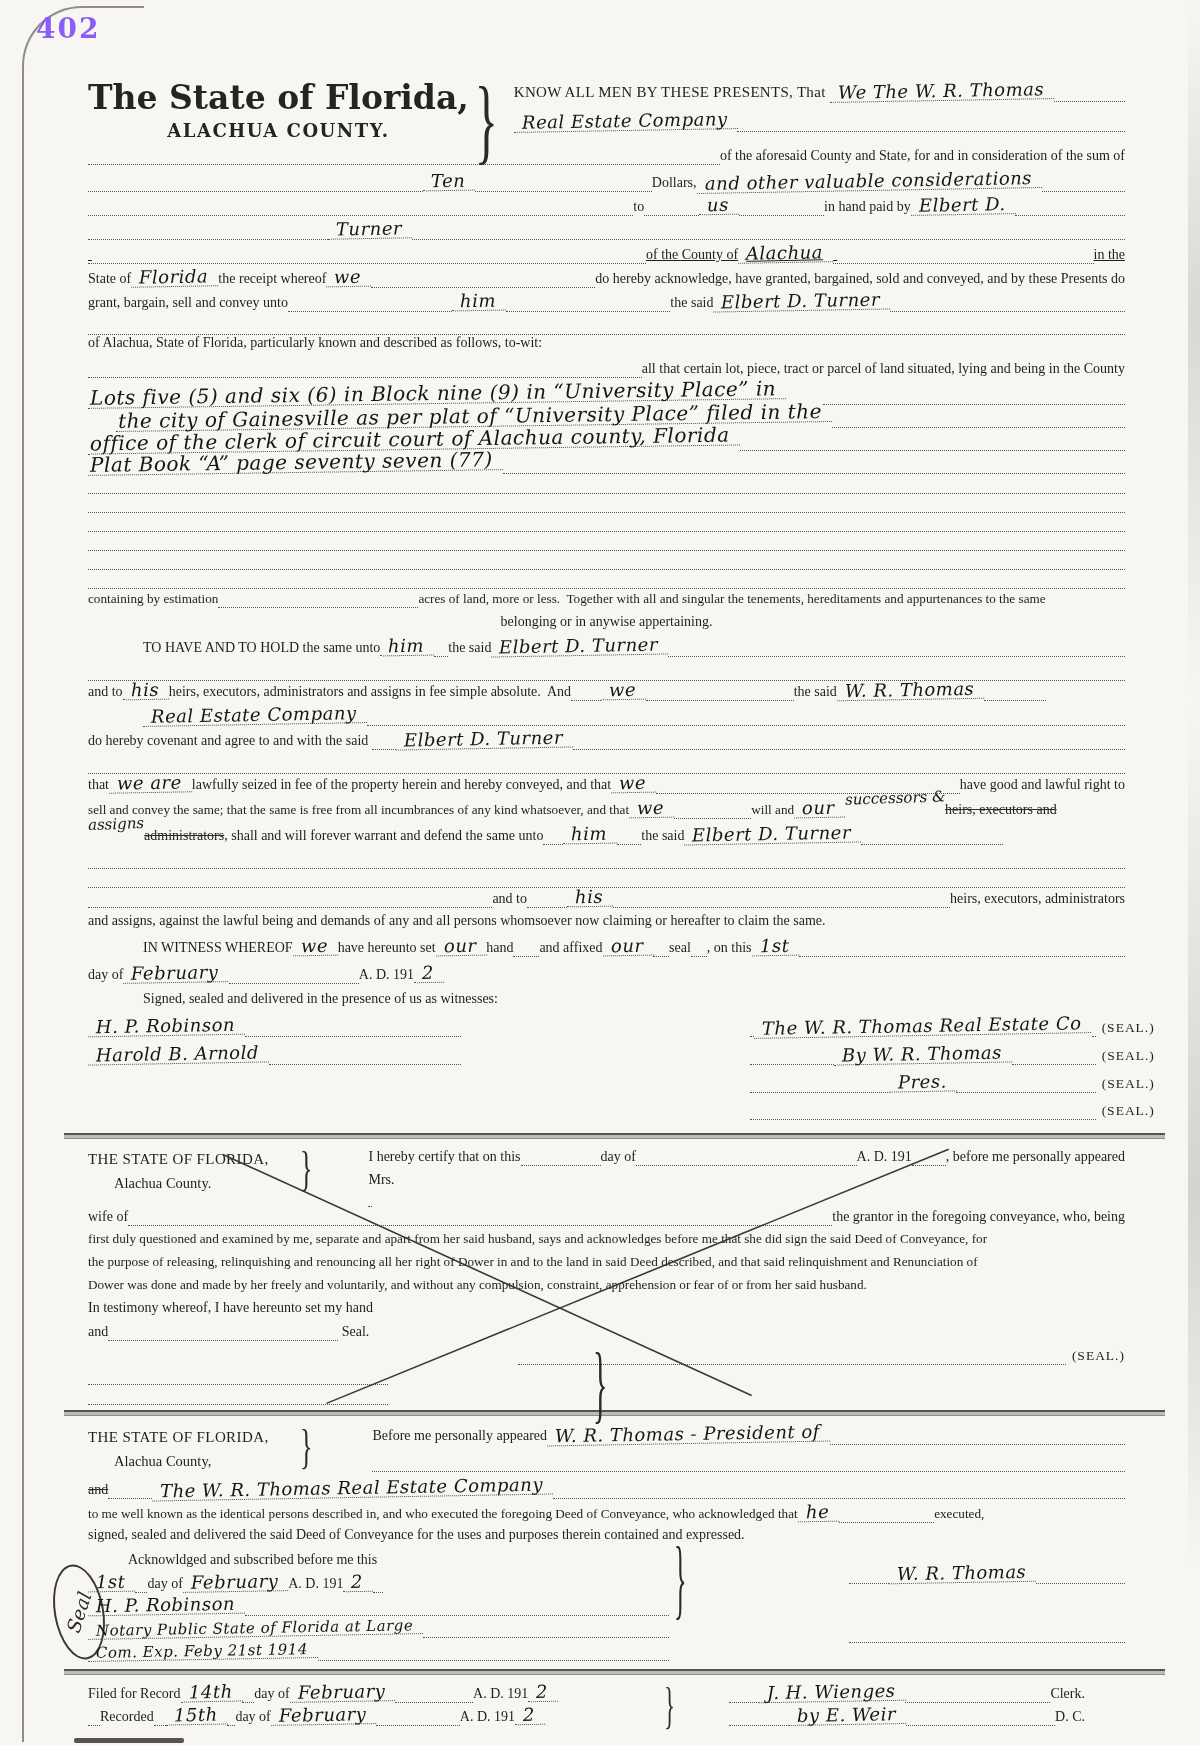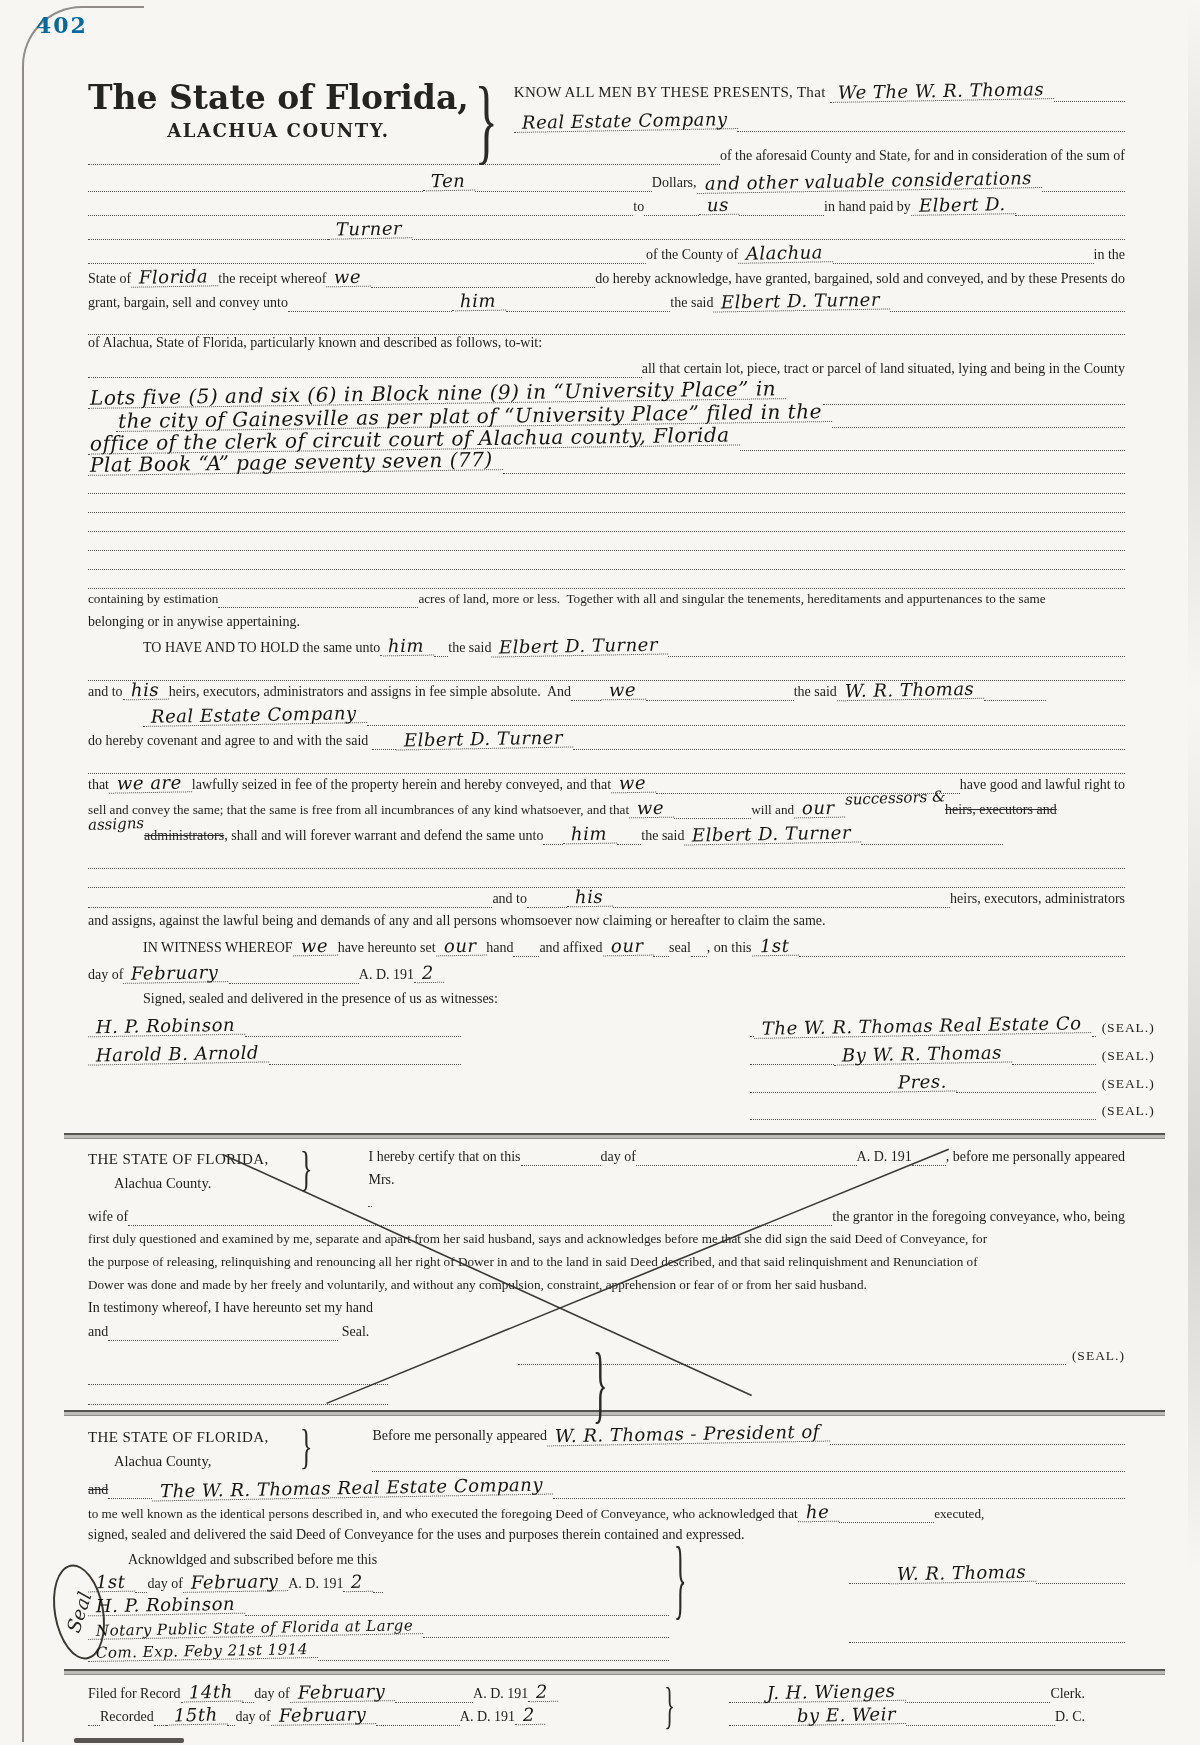--- a/index.html
+++ b/index.html
@@ -4,21 +4,21 @@
 <style>
   html,body{margin:0;padding:0;background:#e8e7e3;}
   .page{position:relative;width:1200px;height:1745px;background:#f7f6f2;overflow:hidden;
         font-family:"Liberation Serif",serif;color:#1e1e1c;}
   .page-edge{position:absolute;left:22px;top:6px;width:120px;height:1734px;
              border-left:2px solid #8f8d86;border-top:2px solid #8f8d86;border-top-left-radius:60px;}
   .scan-right{position:absolute;right:0;top:0;width:12px;height:100%;
               background:linear-gradient(to bottom,#f7f6f2 0%,#d9d8d4 18%,#f7f6f2 40%,#d4d3cf 68%,#f7f6f2 90%);}
   .smudge{position:absolute;left:74px;bottom:2px;width:110px;height:5px;background:#2e2c28;border-radius:2px;opacity:.8;}
   .page-number{position:absolute;left:36px;top:12px;font-family:"DejaVu Serif",serif;font-weight:600;
-               font-size:22px;letter-spacing:2px;color:#0369a1;}
+               font-size:28px;letter-spacing:2px;color:#8b5cf6;}
   .content{position:relative;margin:0 75px 0 88px;padding-top:78px;}
 
   
   .fline{display:flex;align-items:baseline;min-height:24px;}
   .seg-p{white-space:pre;font-family:"Liberation Serif",serif;font-size:14px;color:#1e1e1c;}
   .small .seg-p,.para .seg-p{font-size:13.2px;}
   .know .seg-p{font-size:15px;letter-spacing:.3px;}
   .seg-h,.seg-hb{font-family:"DejaVu Serif",serif;font-style:italic;color:#17150f;
         border-bottom:1.4px dotted #55524c;padding:0 10px 0 8px;white-space:pre;
         transform:rotate(-1deg);font-size:18px;line-height:1;letter-spacing:.5px;}
@@ -128,21 +128,21 @@
           <span class="seg-f" style="flex: 0 1 85px;"></span>
           <span class="seg-p">in hand paid by</span>
           <span class="seg-h">Elbert D.</span>
           <span class="seg-f" style="flex: 0.1 1 60px;"></span>
         </div>
         <div class="fline" style="min-height: 24px;">
           <span class="seg-f" style="flex: 0 1 240px;"></span>
           <span class="seg-h">Turner</span>
           <span class="seg-f" style="flex: 1 1 0px;"></span>
         </div>
-        <div class="fline" style="min-height: 24px;">
+        <div class="fline" style="min-height: 24px; text-decoration: underline;">
           <span class="seg-f" style="flex: 1.5 1 0px;"></span>
           <span class="seg-p">of the County of</span>
           <span class="seg-h">Alachua</span>
           <span class="seg-f" style="flex: 0.7 1 0px;"></span>
           <span class="seg-p">in the</span>
         </div>
         <div class="fline" style="min-height: 24px;">
           <span class="seg-p">State of</span>
           <span class="seg-h">Florida</span>
           <span class="seg-p">the receipt whereof</span>
@@ -201,21 +201,21 @@
           <span class="seg-f" style="flex: 1 1 0px;"></span>
         </div>
         <div class="fline" style="min-height: 19px;">
           <span class="seg-f" style="flex: 1 1 0px;"></span>
         </div>
         <div class="fline small" style="min-height: 25px;">
           <span class="seg-p">containing by estimation</span>
           <span class="seg-f" style="flex: 0 1 200px;"></span>
           <span class="seg-p">acres of land, more or less.  Together with all and singular the tenements, hereditaments and appurtenances to the same</span>
         </div>
-        <div class="fline plain" style="min-height: 23px;">
+        <div class="fline plain" style="min-height: 23px; justify-content: center;">
           <span class="seg-p">belonging or in anywise appertaining.</span>
         </div>
         <div class="fline" style="min-height: 25px; padding-left: 55px;">
           <span class="seg-p">TO HAVE AND TO HOLD the same unto</span>
           <span class="seg-h">him</span>
           <span class="seg-f" style="flex: 0 1 14px;"></span>
           <span class="seg-p">the said</span>
           <span class="seg-h">Elbert D. Turner</span>
           <span class="seg-f" style="flex: 1 1 0px;"></span>
         </div>

